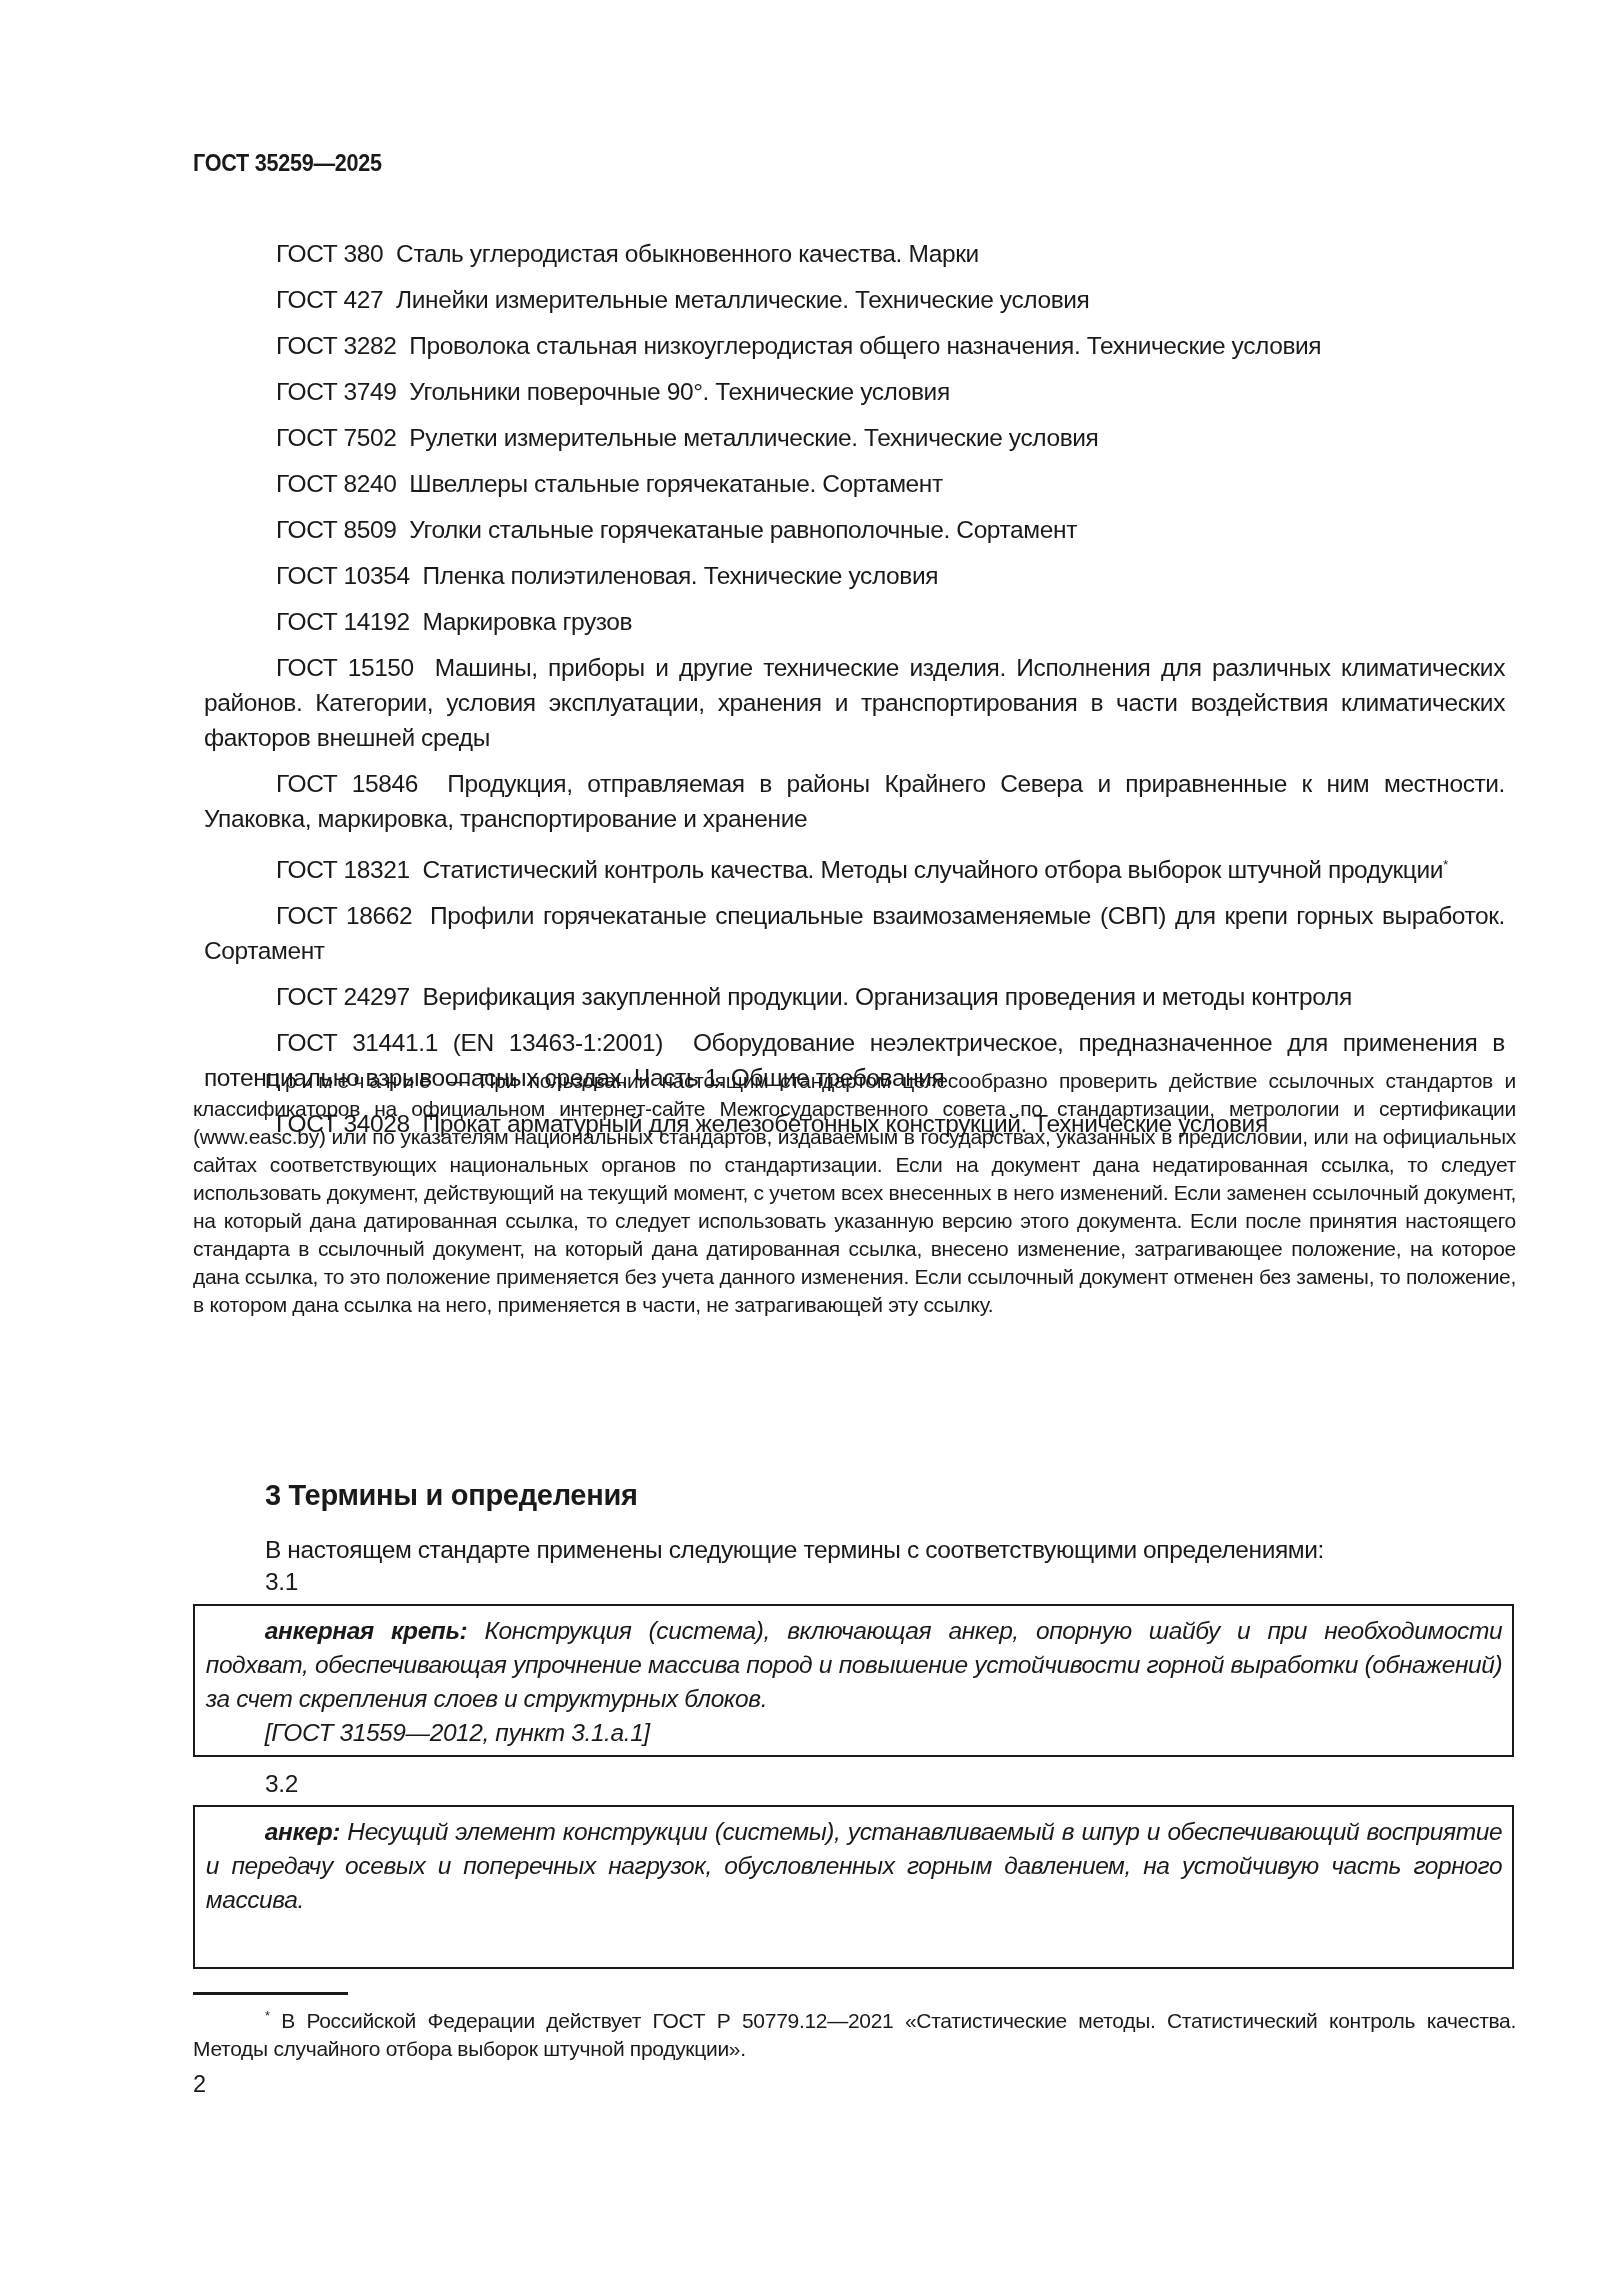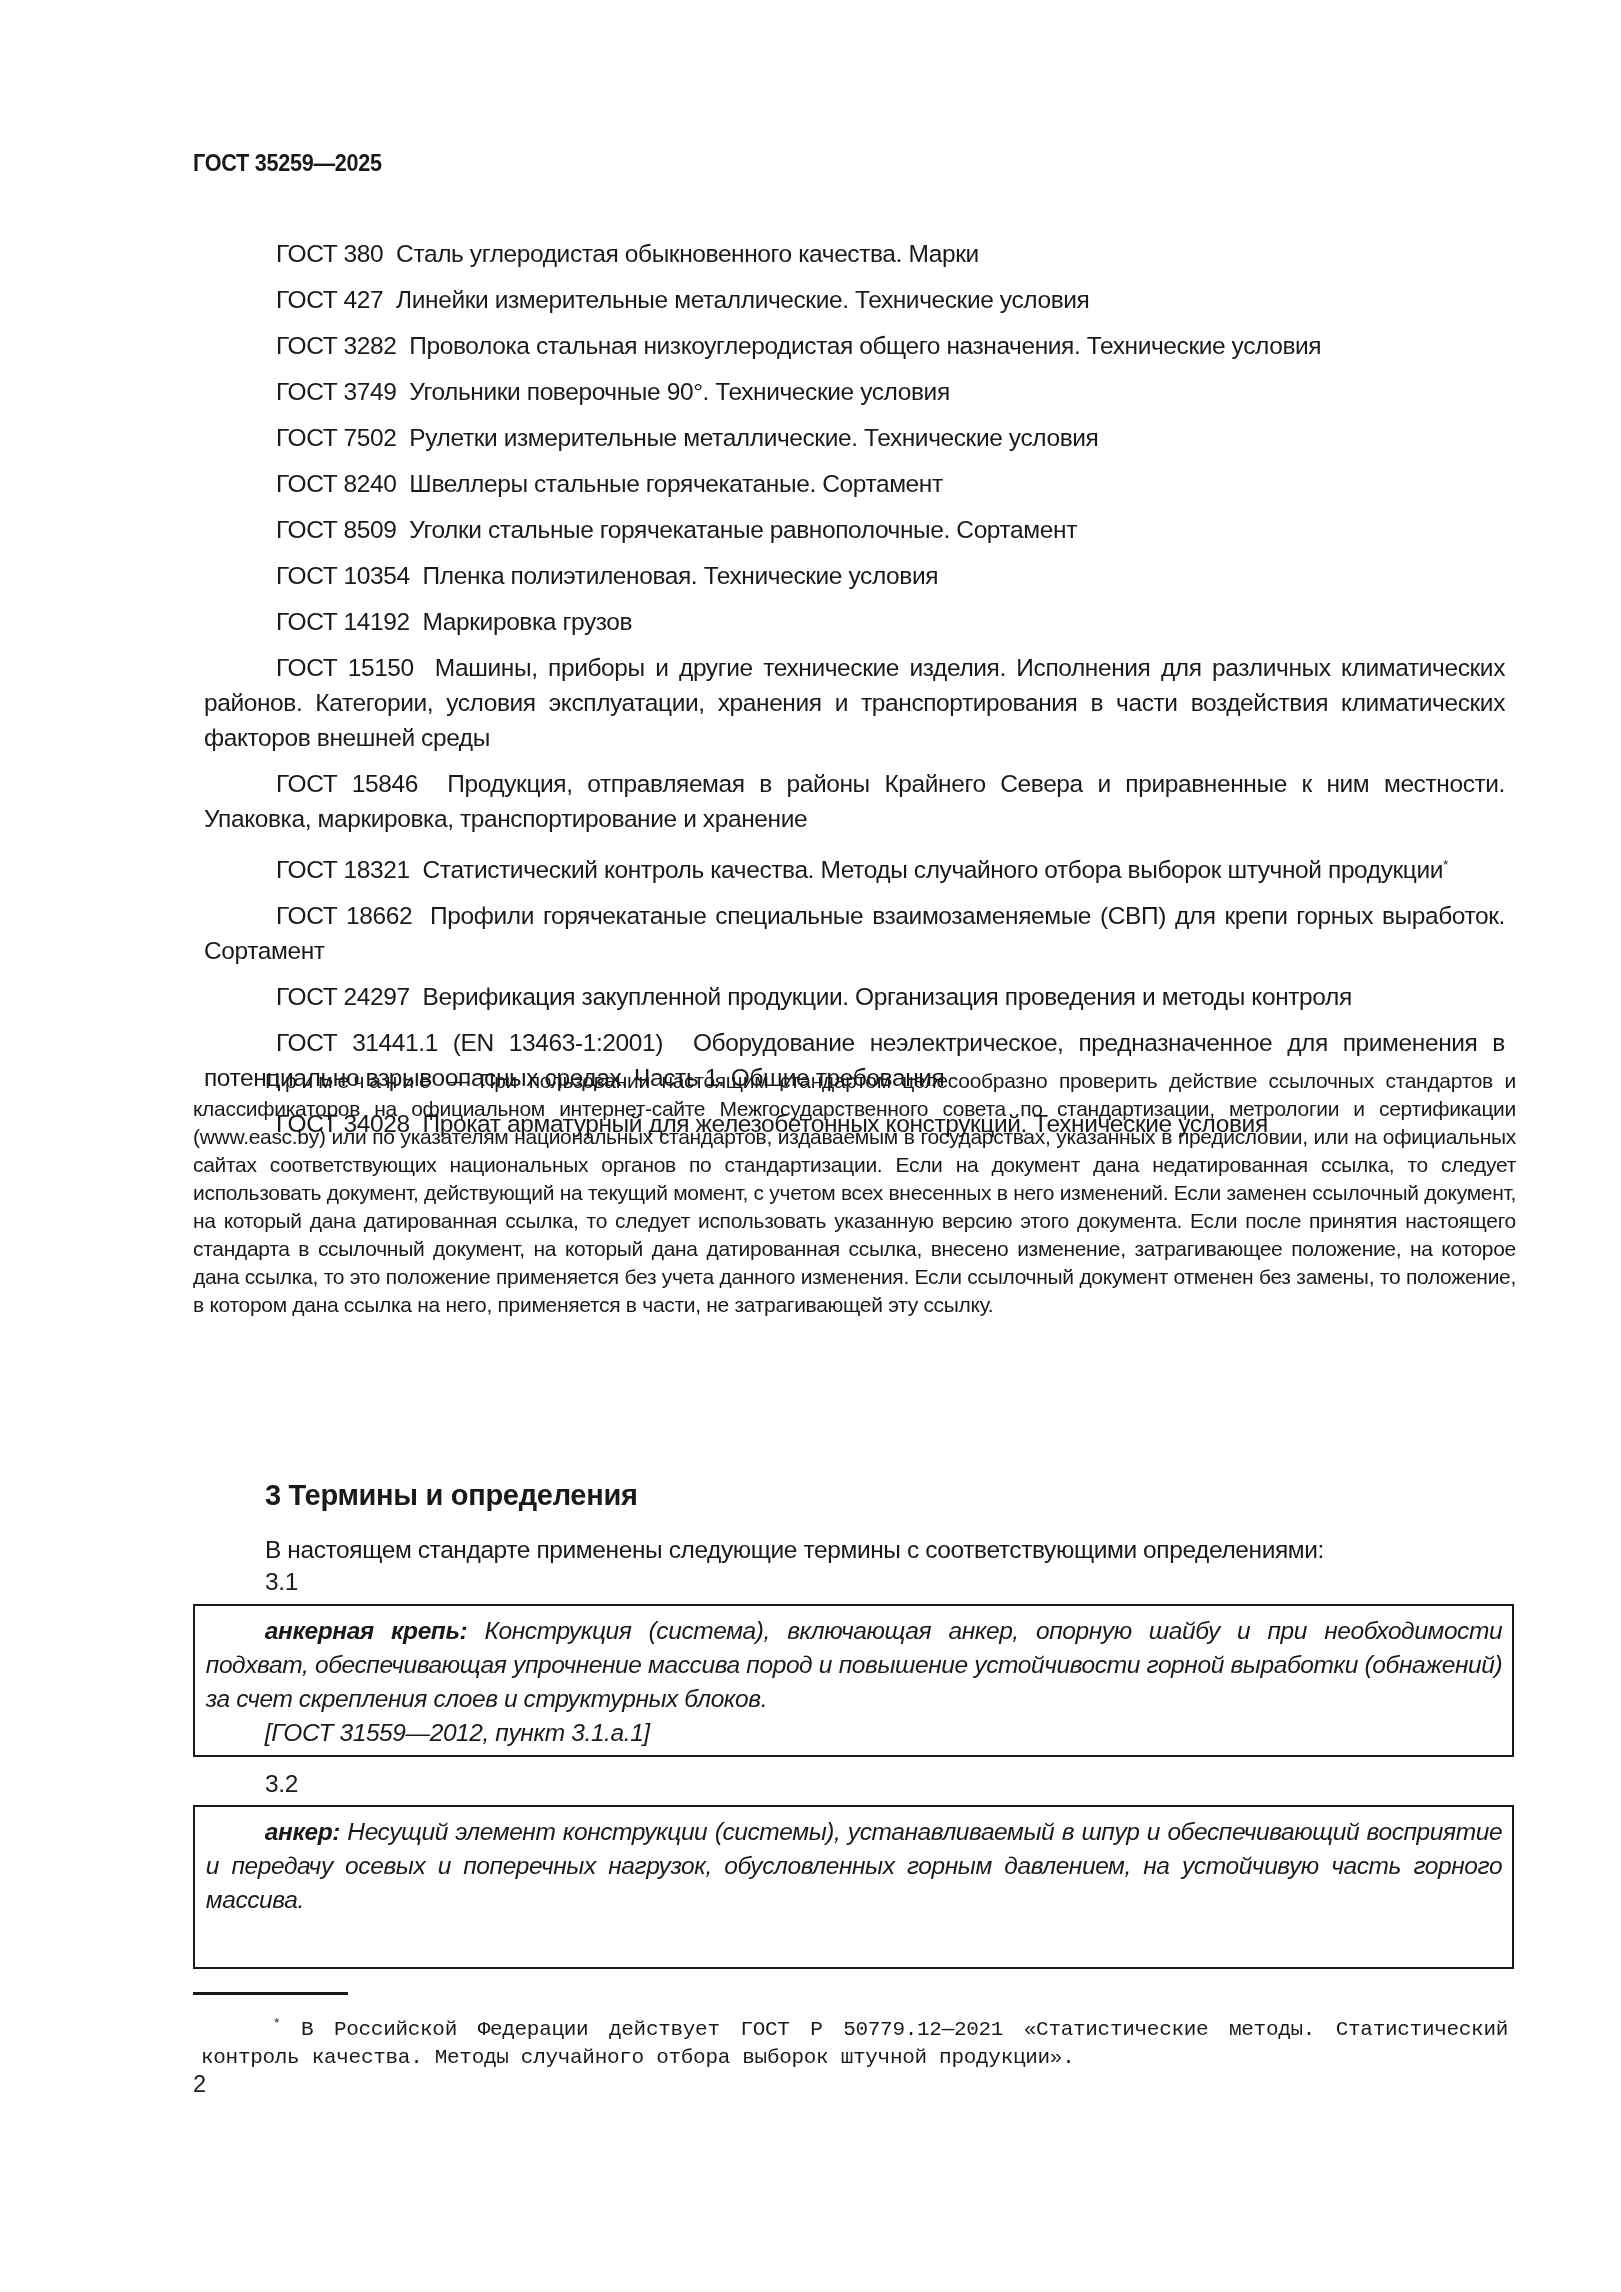--- a/index.html
+++ b/index.html
@@ -20,21 +20,21 @@
   .num { position:absolute; left:265px; font-size:24.5px; letter-spacing:-0.4px; }
   .box { position:absolute; left:193px; width:1321px; border:2.5px solid #1a1a1a;
          padding:7.8px 9.8px 5.9px 10.8px; font-size:24.5px; line-height:34px; text-align:justify;
          letter-spacing:-0.4px; box-sizing:border-box; }
   .box p { margin:0; text-indent:59px;font-style:italic; }
   .box .term { font-weight:bold; }
   .box .src { text-indent:59px; }
   .fnline { position:absolute; left:193px; top:1992px; width:155px; height:2.9px; background:#1a1a1a; }
   .fn { position:absolute; left:193px; top:2002px; width:1323px; font-size:21px; line-height:28px;
         text-align:justify; letter-spacing:-0.3px; }
-  .fn p { margin:8px; text-indent:72px;font-family:Liberation Mono, monospace; }
+  .fn p { margin:0; text-indent:72px; }
   .fn sup { font-size:12.7px; }
   .pnum { position:absolute; left:193px; top:2071px; font-size:23.5px; }
 </style>
 </head>
 <body>
 
 <div class="hdr">ГОСТ 35259—2025</div>
 
 <div class="refs">
   <p><span>ГОСТ 380</span>&nbsp; <span>Сталь углеродистая обыкновенного качества. Марки</span></p>

